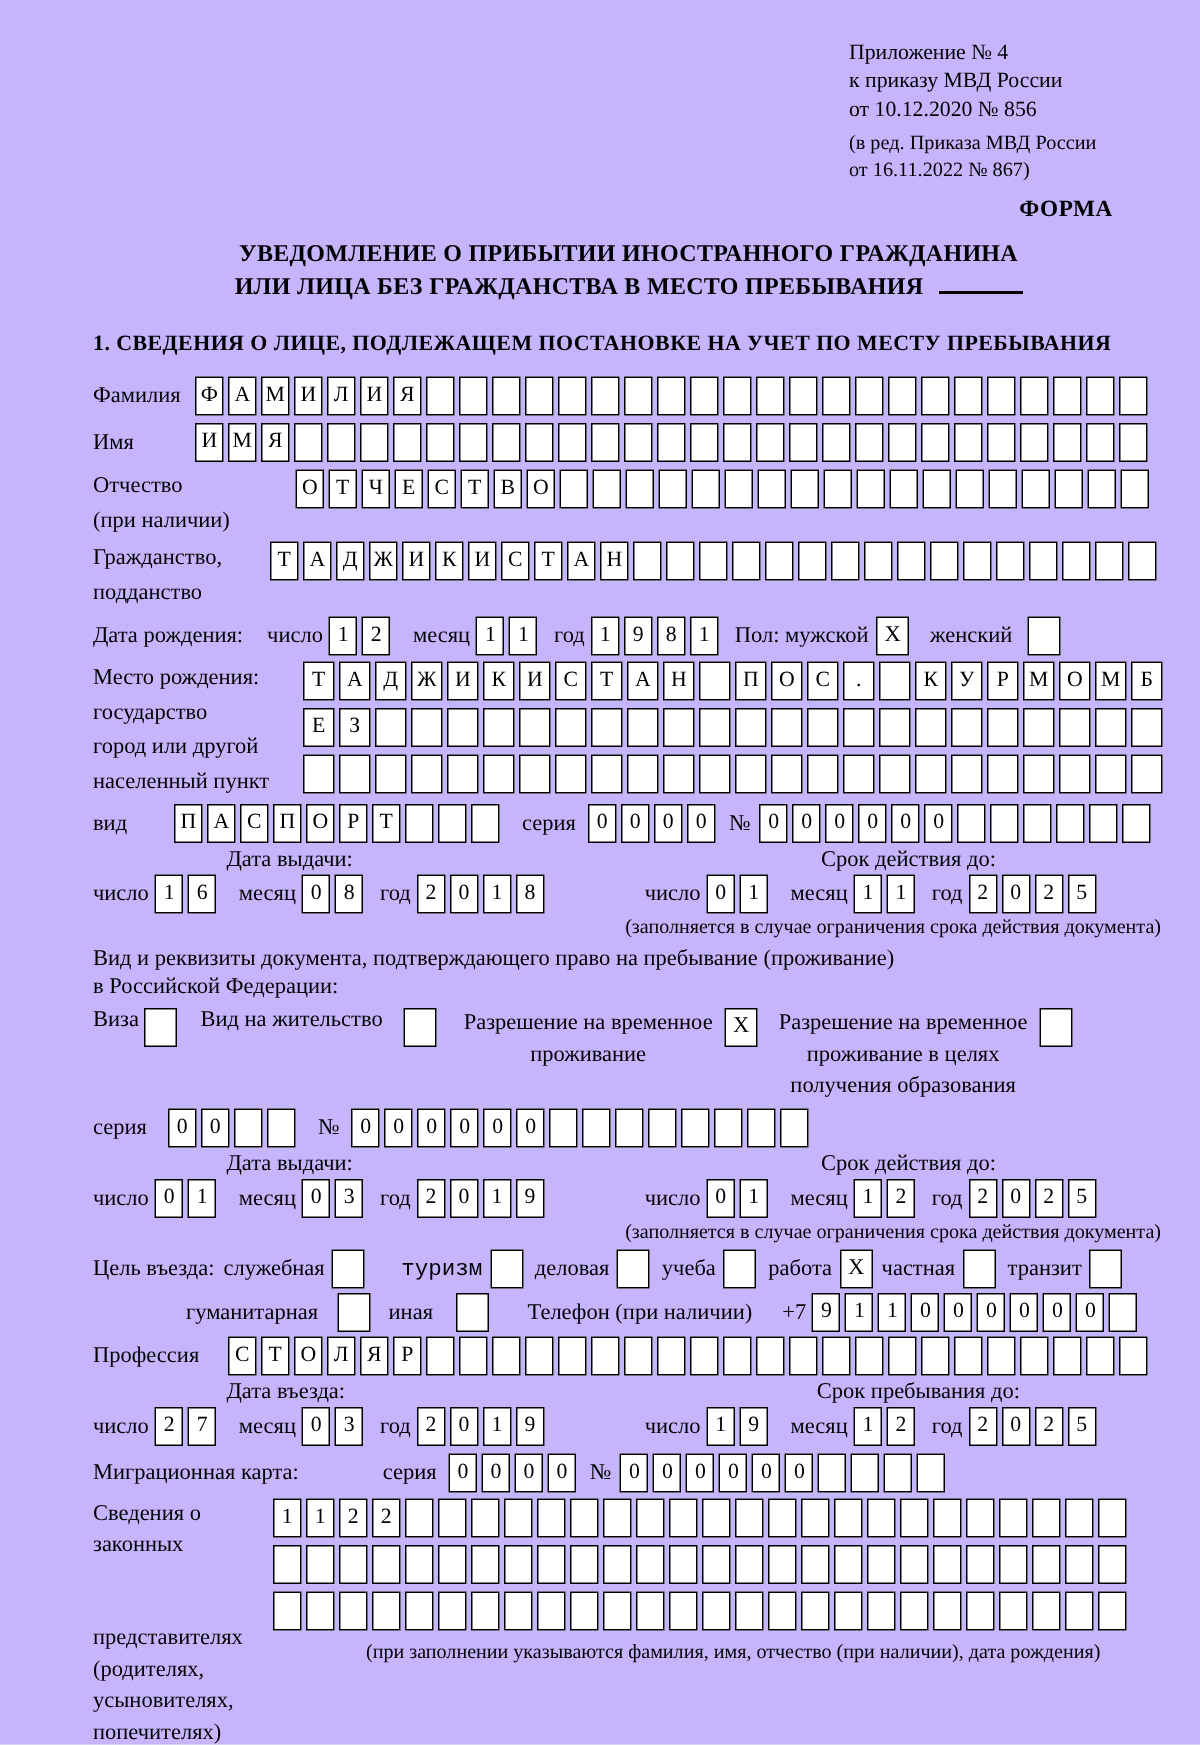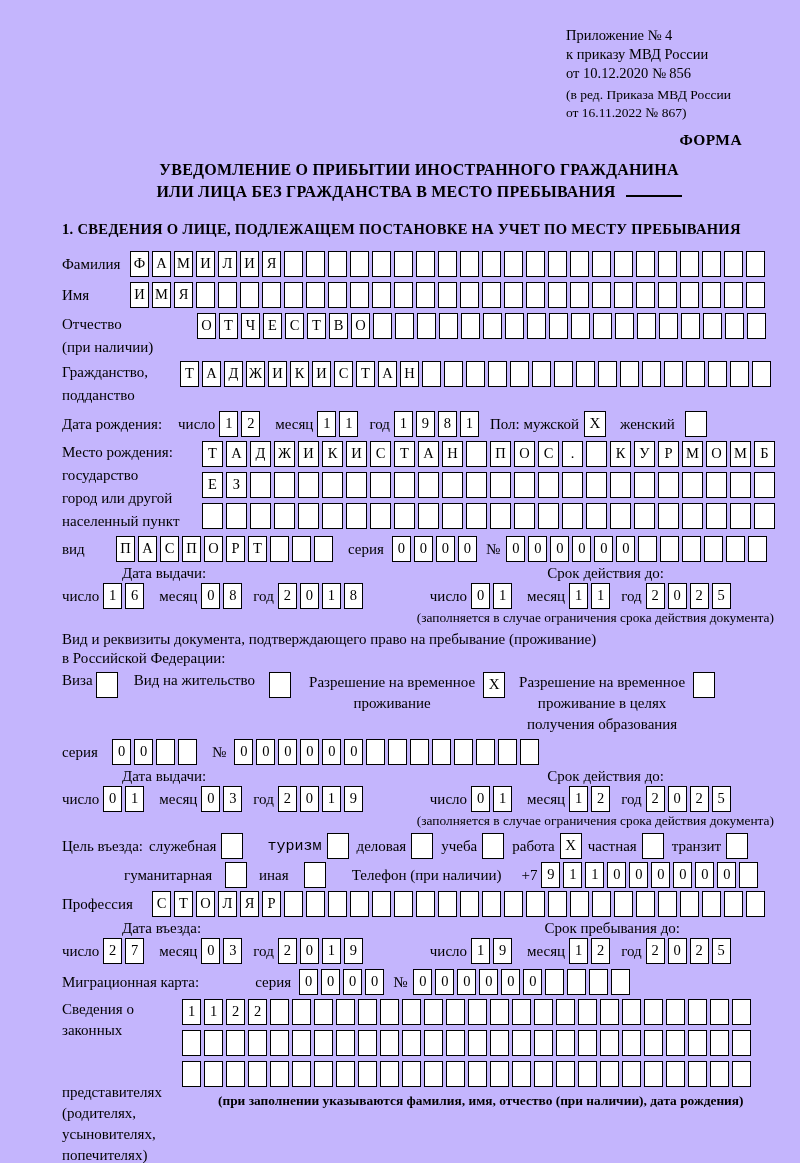--- a/index.html
+++ b/index.html
@@ -34,21 +34,21 @@
   .checkbox{
     box-sizing:border-box;width:22px;height:26px;border:1.6px solid #000;display:inline-block;
     text-align:center;font-size:15px;line-height:23px;vertical-align:middle;flex-shrink:0;background:#fff;
   }
   
   .dgroup{display:flex;align-items:center;flex-shrink:0;}
   .dgroup .lbl{margin-right:4px;}
   .dgroup .gap1{margin-left:12px;}
   .dgroup .gap2{margin-left:8px;}
   .dates-head{display:flex;margin-top:3px;font-size:15px;}
-  .dh-left{margin-left:60px;}
+  .dh-left{margin-left:89px;}
   .dh-right{margin-left:auto;margin-right:112px;}
   .note{font-size:13.4px;text-align:right;margin-top:1px;margin-right:2px;}
   
   .cbrow{display:flex;align-items:flex-start;margin-top:5px;}
   .cbitem{display:flex;align-items:flex-start;}
   .cblines{text-align:center;font-size:15px;line-height:21px;}
   .cbrow .checkbox{margin-left:8px;}
   
   .pair{display:flex;align-items:center;}
   .pair .lbl{margin-right:5px;}
@@ -770,17 +770,17 @@
           <span class="cell"></span>
           <span class="cell"></span>
           <span class="cell"></span>
           <span class="cell"></span>
           <span class="cell"></span>
           <span class="cell"></span>
           <span class="cell"></span>
           <span class="cell"></span>
           <span class="cell"></span>
         </div>
-      <div style="font-size:13.4px;margin-top:6px;margin-left:36px;font-weight:bold;">(при заполнении указываются фамилия, имя, отчество (при наличии), дата рождения)</div>
+      <div style="font-size:13.4px;margin-top:6px;margin-left:62px;">(при заполнении указываются фамилия, имя, отчество (при наличии), дата рождения)</div>
     </div>
   </div>
 
 </div>
 
 </body></html>

